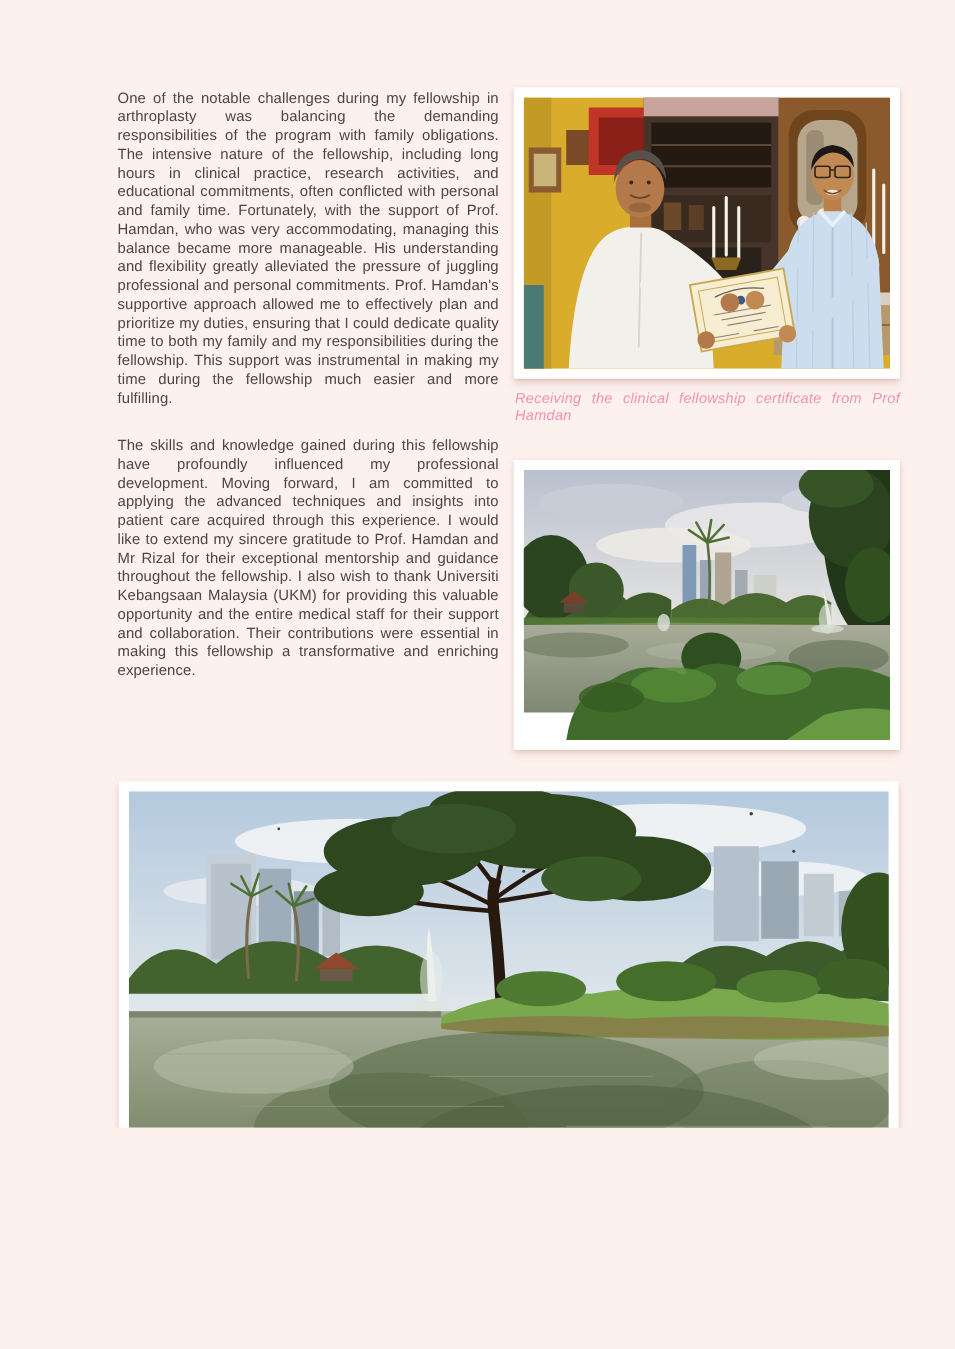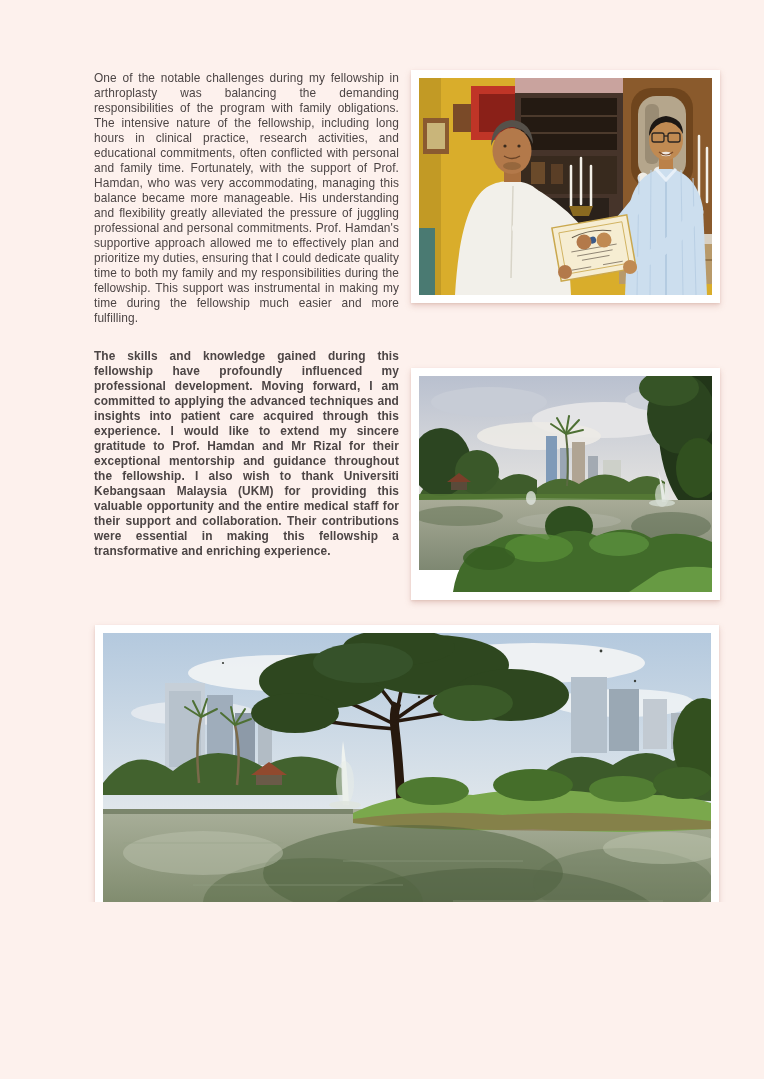--- a/index.html
+++ b/index.html
@@ -4,21 +4,21 @@
 <style>
   * { margin:0; padding:0; box-sizing:border-box; }
   html,body { width:764px; height:1079px; }
   body { font-family:"Liberation Sans", sans-serif; background:#fdf1ed; }
   .page { position:relative; width:764px; height:902px; background:#fdf1ed; overflow:hidden;margin-left:22px; }
 
   
   .article { position:absolute; left:72px; top:71px; width:305px;
              color:#4c4545; font-size:11.9px; line-height:15px;
              text-align:justify; letter-spacing:0.1px; }
-  .body-para + .body-para { margin-top:23px;font-weight:bold; }
+  .body-para + .body-para { margin-top:23px; }
 
   
   .photo-frame { position:absolute; background:#ffffff; padding:8px;
                  box-shadow:0 3px 6px rgba(205,160,150,0.45), 0 1px 2px rgba(205,160,150,0.3); }
   .photo-frame svg { display:block; width:100%; height:100%; }
   .photo-certificate { left:389px; top:70px;  width:309px; height:233px; }
   .photo-lake-small  { left:389px; top:368px; width:309px; height:232px; }
   .photo-lake-large  { left:73px;  top:625px; width:624px; height:358px; }
 
   
@@ -138,20 +138,21 @@
           <line x1="149" y1="188" x2="169" y2="188"></line>
           <line x1="181" y1="188" x2="201" y2="188"></line>
         </g>
       </g>
       <circle cx="165" cy="164" r="7.5" fill="#b3794a"></circle>
       <circle cx="146" cy="194" r="7" fill="#b3794a"></circle>
       <circle cx="185" cy="162" r="7.5" fill="#c08a52"></circle>
       <circle cx="211" cy="189" r="7" fill="#c08a52"></circle>
     </svg>
   </figure>
+  <div class="caption caption-certificate">Receiving the clinical fellowship certificate from Prof Hamdan</div>
 
   <figure class="photo-frame photo-lake-small">
     <svg viewBox="0 0 293 216" preserveAspectRatio="none">
       <defs>
         <linearGradient id="sky2" x1="0" y1="0" x2="0" y2="1">
           <stop offset="0" stop-color="#b9c0cf"></stop>
             <stop offset="0.55" stop-color="#d4d6da"></stop>
             <stop offset="1" stop-color="#e8e6e2"></stop>
         </linearGradient>
         <linearGradient id="wat2" x1="0" y1="0" x2="0" y2="1">

